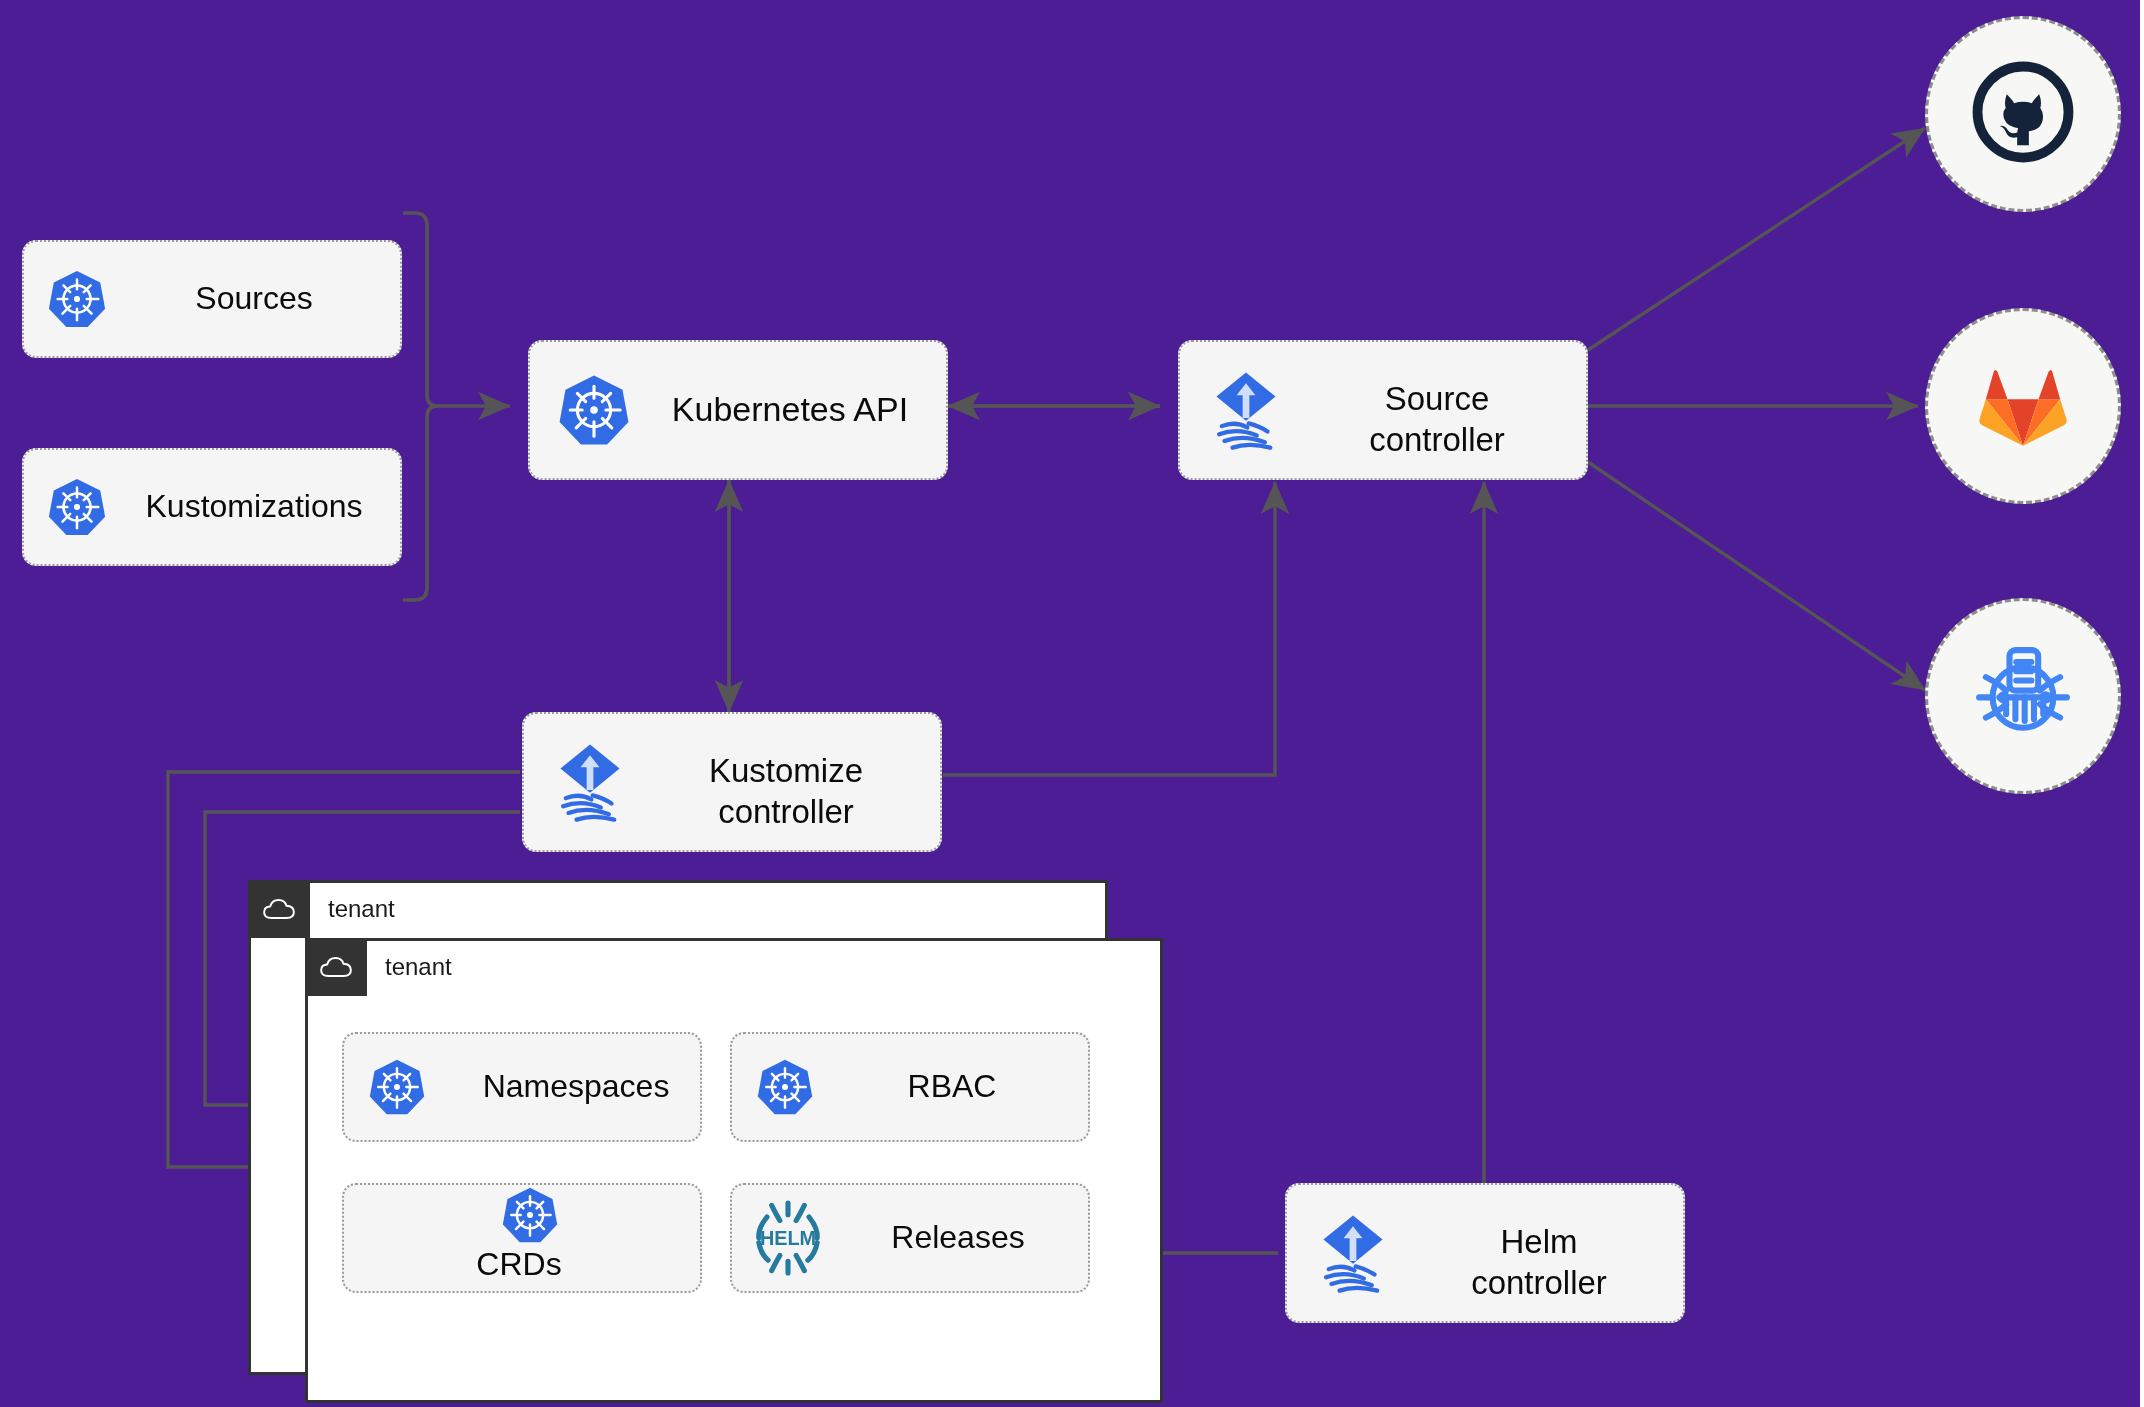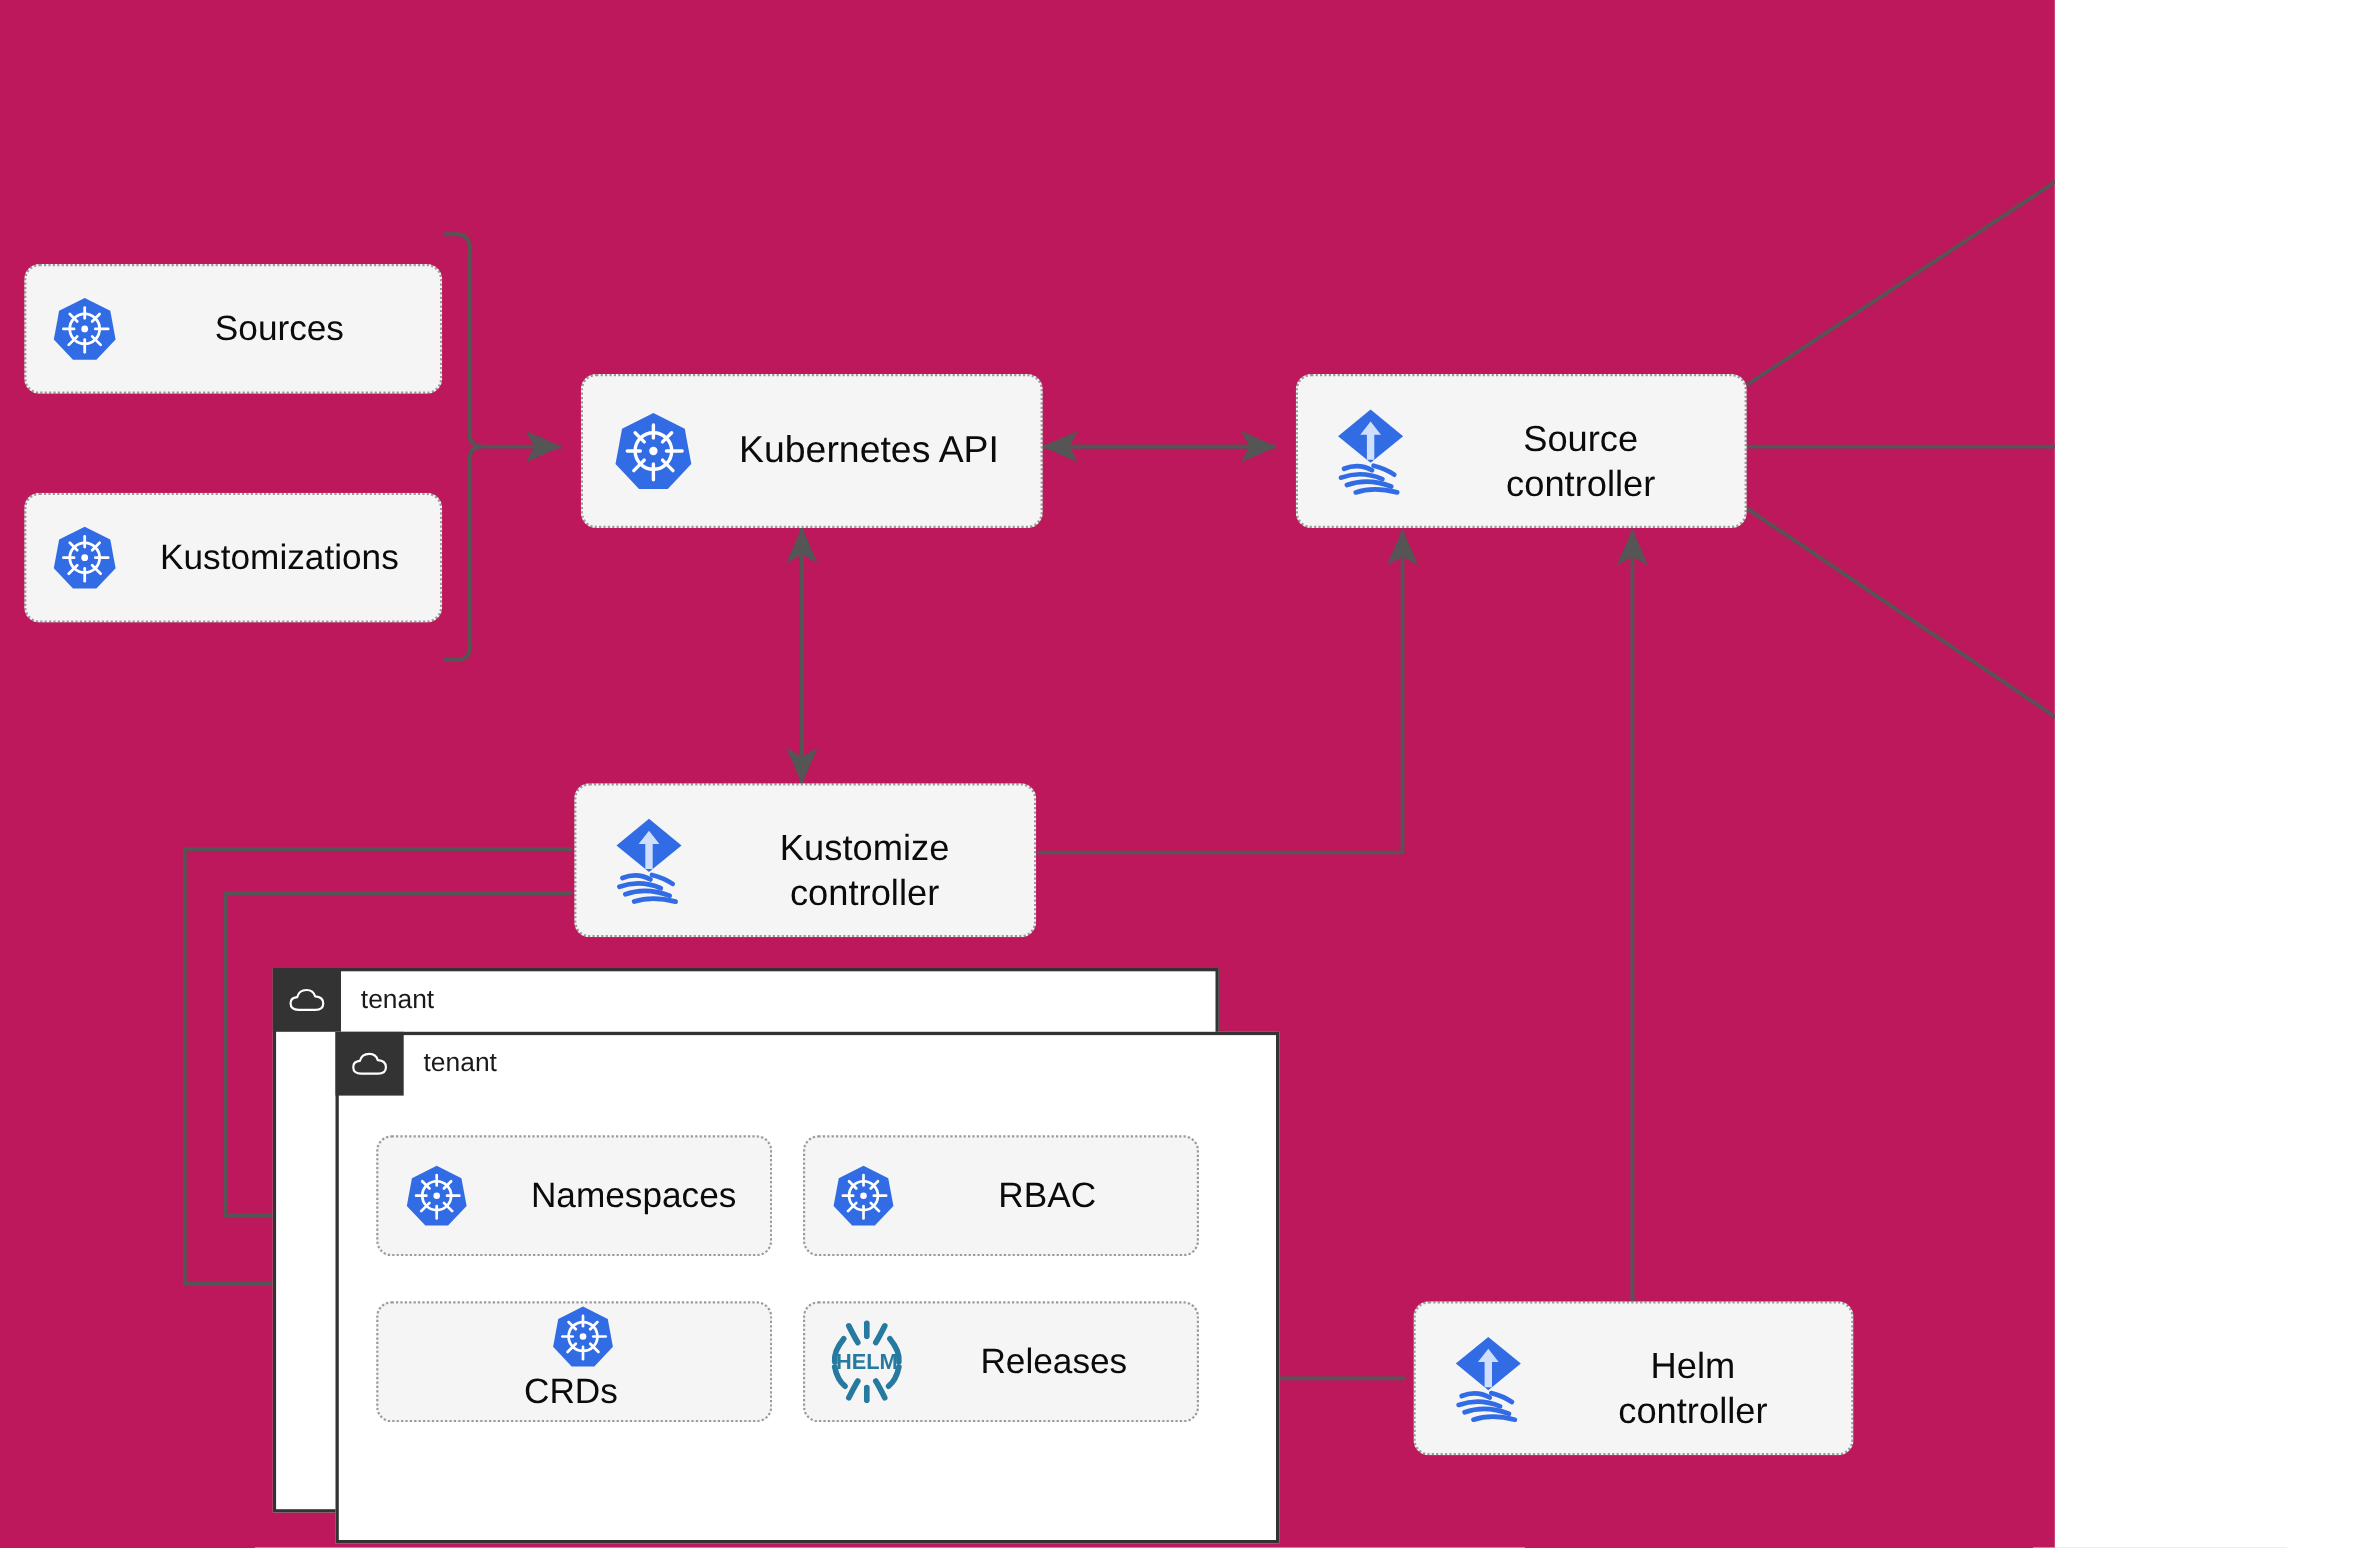--- a/index.html
+++ b/index.html
@@ -5,23 +5,23 @@
   html, body {
     margin: 0;
     padding: 0;
     background: #ffffff;
   }
   body {
     font-family: "Liberation Sans", sans-serif;
   }
   #canvas {
     position: relative;
-    width: 1868px;
+    width: 2140px;
     height: 1407px;
-    background: #be185d;
+    background: #4c1d95;
     overflow: hidden;
   }
   #edges {
     position: absolute;
     left: 0;
     top: 0;
     width: 2144px;
     height: 1407px;
     pointer-events: none;
   }

